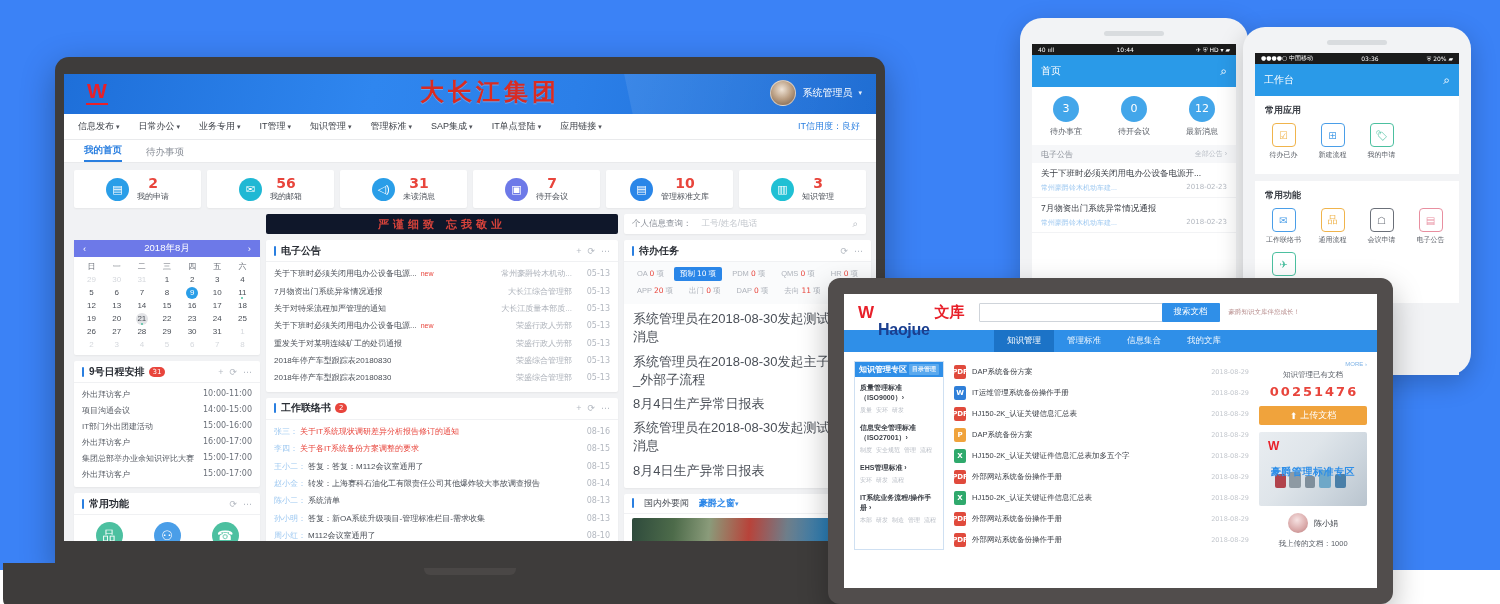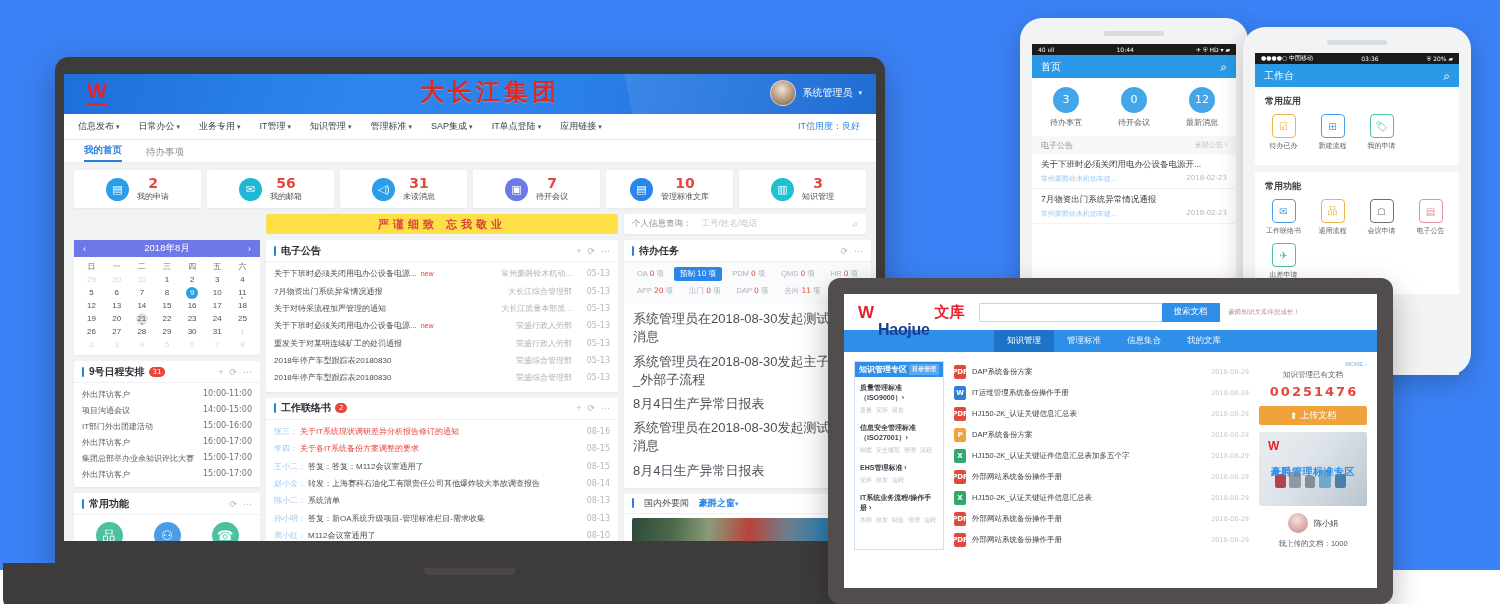--- a/index.html
+++ b/index.html
@@ -203,21 +203,21 @@
 
   
   .srch{
     display:flex;align-items:center;background:#fff;height:20px;border-radius:2px;
     padding:0 8px;font-size:8.5px;color:#8a8f98;box-shadow:0 1px 2px rgba(0,0,0,.05);
   }
   .srch .ph{color:#c3c7cd;margin-left:10px;}
   .srch .mg{margin-left:auto;color:#b0b5bd;font-size:10px;}
 
   .slogan{
-    background:#fde047;height:20px;display:flex;align-items:center;justify-content:center;
+    background:#0f172a;height:20px;display:flex;align-items:center;justify-content:center;
     font-size:11px;color:#d8433b;letter-spacing:4px;font-weight:bold;border-radius:2px;
     font-family:"DejaVu Serif","Liberation Serif",serif;
   }
   .row2{display:flex;gap:6px;padding:0 10px 6px;}
 
   
   .phone{
     position:absolute;background:#f2f3f5;border-radius:22px;
     box-shadow:0 8px 26px rgba(0,0,0,.22);
   }
@@ -229,21 +229,21 @@
   }
   .ph-screen{
     position:absolute;left:12px;right:12px;top:26px;bottom:0;background:#fff;overflow:hidden;
   }
   .status-bar{
     height:11px;background:#1b1b1b;color:#fff;font-size:6px;display:flex;align-items:center;
     padding:0 6px;font-family:"DejaVu Sans",sans-serif;
   }
   .status-bar .mid{margin:0 auto;}
   .ph-topbar{
-    height:23px;background:#2a9ae8;display:flex;align-items:center;padding:0 9px;
+    height:32px;background:#2a9ae8;display:flex;align-items:center;padding:0 9px;
     color:#fff;font-size:10px;
   }
   .ph-topbar .mg{margin-left:auto;font-size:12px;}
   .ph-hero{
     height:62px;position:relative;overflow:hidden;
     background:linear-gradient(100deg,#cfe0e6 0%,#b7cdd4 40%,#9fc0cc 70%,#8fb6c4 100%);
   }
   .ph-hero .device{
     position:absolute;left:50%;margin-left:-17px;top:7px;width:34px;height:48px;
     background:#f4f6f8;border-radius:5px;border:1px solid #dfe3e7;

